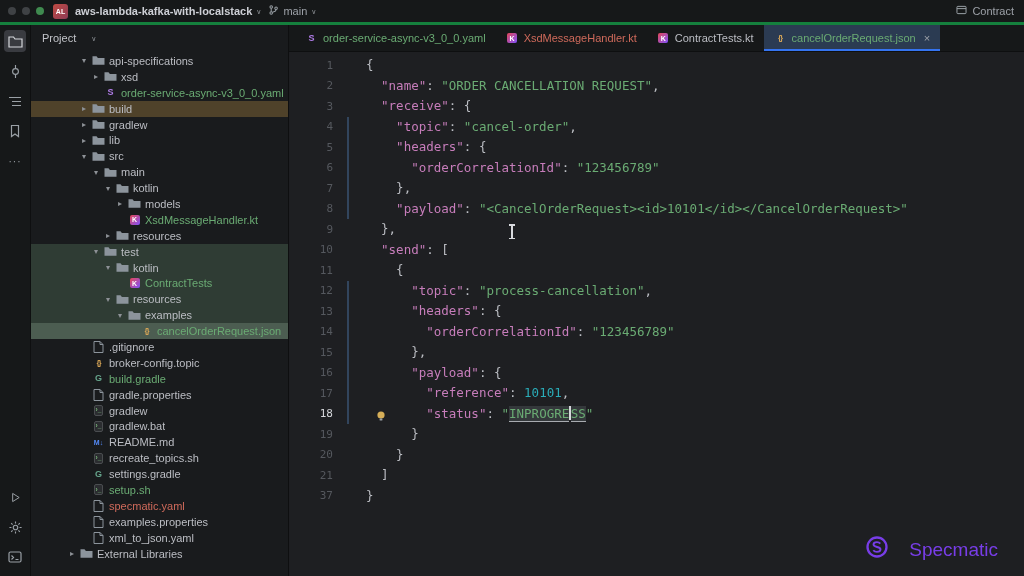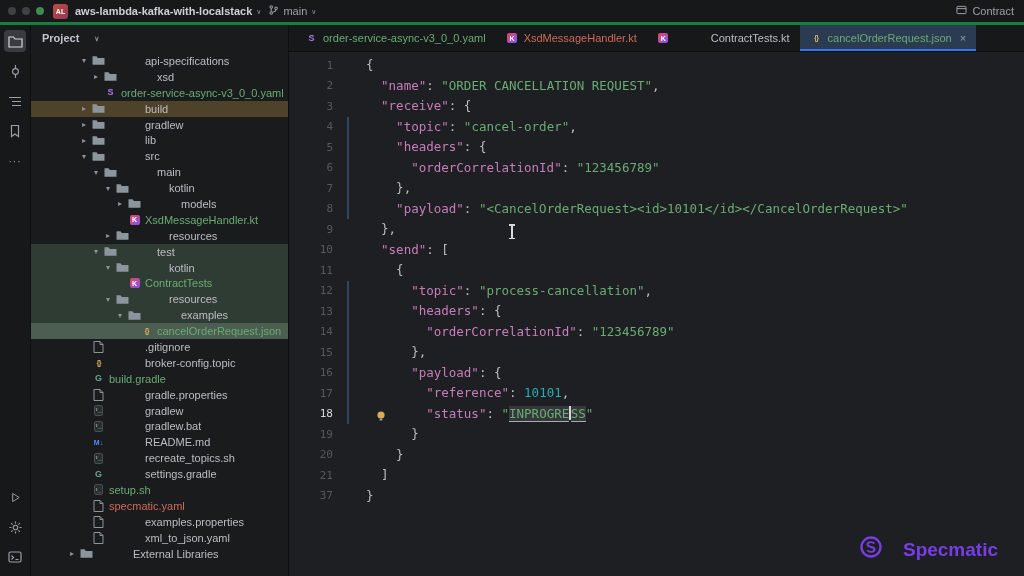--- a/index.html
+++ b/index.html
@@ -29,27 +29,27 @@
   .sicon.active{background:#393b40;}
   .sicon svg{stroke:#9aa0a6;fill:none;stroke-width:1.2;}
   .sicon.active svg{stroke:#d5d7db;}
   .sicon .more-glyph{color:#9aa0a6;font-size:10px;letter-spacing:1px;}
   .strip-spacer{margin-top:auto;}
 
   
   .project-panel{width:257px;flex:none;background:#191b1d;border-right:1px solid #0e0f10;
     display:flex;flex-direction:column;font-size:11px;min-height:0;}
   .panel-header{height:26px;flex:none;display:flex;align-items:center;gap:15px;padding:0 11px;
-    color:#c2c4c9;font-weight:700;}
+    color:#c2c4c9;font-weight:400;}
   .tree{flex:1;overflow:hidden;padding-top:2px;}
   .titem{height:15.9px;display:flex;align-items:center;white-space:nowrap;overflow:hidden;color:#bcbec4;}
   .titem .tchev{width:10px;flex:none;font-size:8px;color:#8d9196;text-align:center;margin-right:3px;}
   .ticon{width:13px;height:12px;flex:none;display:inline-flex;align-items:center;justify-content:center;margin-right:4px;}
   .tlabel{overflow:hidden;text-overflow:ellipsis;}
-  .c-default{color:#bcbec4;margin-left:36px;} .c-green{color:#6aab73;} .c-red{color:#cf6a5b;}
+  .c-default{color:#bcbec4;} .c-green{color:#6aab73;} .c-red{color:#cf6a5b;}
   .r-build{background:#4f422a;} .r-path{background:#2f3c34;} .r-selected{background:#4c5d51;}
   .gl{font-style:normal;font-weight:700;line-height:1;}
   .gl-json{color:#d8a657;font-size:8px;letter-spacing:-1px;}
   .gl-spec{color:#b07ce8;font-size:9px;}
   .gl-kt{width:10px;height:10px;font-size:7px;color:#fff;background:linear-gradient(135deg,#e44857,#7f52ff);
     display:inline-flex;align-items:center;justify-content:center;border-radius:2px;}
   .gl-gradle{color:#66a58c;font-size:9px;}
   .gl-md{color:#548af7;font-size:7px;}
   .gl-sh{font-size:6.5px;color:#7cb87c;background:#2b2d30;border:1px solid #4a4d50;border-radius:2px;
     padding:0 1px;height:9px;display:inline-flex;align-items:center;}
@@ -72,21 +72,21 @@
   .lcode{white-space:pre;font-family:"DejaVu Sans Mono",monospace;font-size:12.5px;
     position:relative;padding-left:17px;line-height:20.5px;}
   .tk-p{color:#bcbec4;} .tk-k{color:#c77dbb;} .tk-s{color:#6aab73;} .tk-n{color:#2aacb8;}
   .tk-u{color:#6aab73;background:#34383b;border-bottom:1px solid #a8abb0;}
   .caret{display:inline-block;width:1.5px;height:14px;background:#d6d8dc;vertical-align:-2px;}
   .bulb{position:absolute;left:26px;top:4px;width:12px;height:12px;}
   .scope-bar{position:absolute;left:58px;width:2px;background:#3d5a7e;opacity:.65;}
   .sb1{top:64.5px;height:102.5px;} .sb2{top:228.5px;height:143.5px;}
 
   .watermark{position:absolute;right:26px;bottom:12px;display:flex;align-items:center;gap:20px;
-    color:#7d3ff2;font-weight:700;font-size:19px;opacity:.95;}
+    color:#7d3ff2;font-weight:400;font-size:19px;opacity:.95;}
 
   .ibeam{position:absolute;left:507px;top:224px;width:9px;height:15px;pointer-events:none;}
   .ibeam::before{content:'';position:absolute;left:4px;top:1px;bottom:1px;width:1.5px;background:#d8dade;}
   .ibeam::after{content:'';position:absolute;left:1.5px;top:0;width:6px;height:1.5px;background:#d8dade;}
   .ibeam .serif-b{position:absolute;left:1.5px;bottom:0;width:6px;height:1.5px;background:#d8dade;}
 </style>
 </head>
 <body>
 
 <div class="app">

